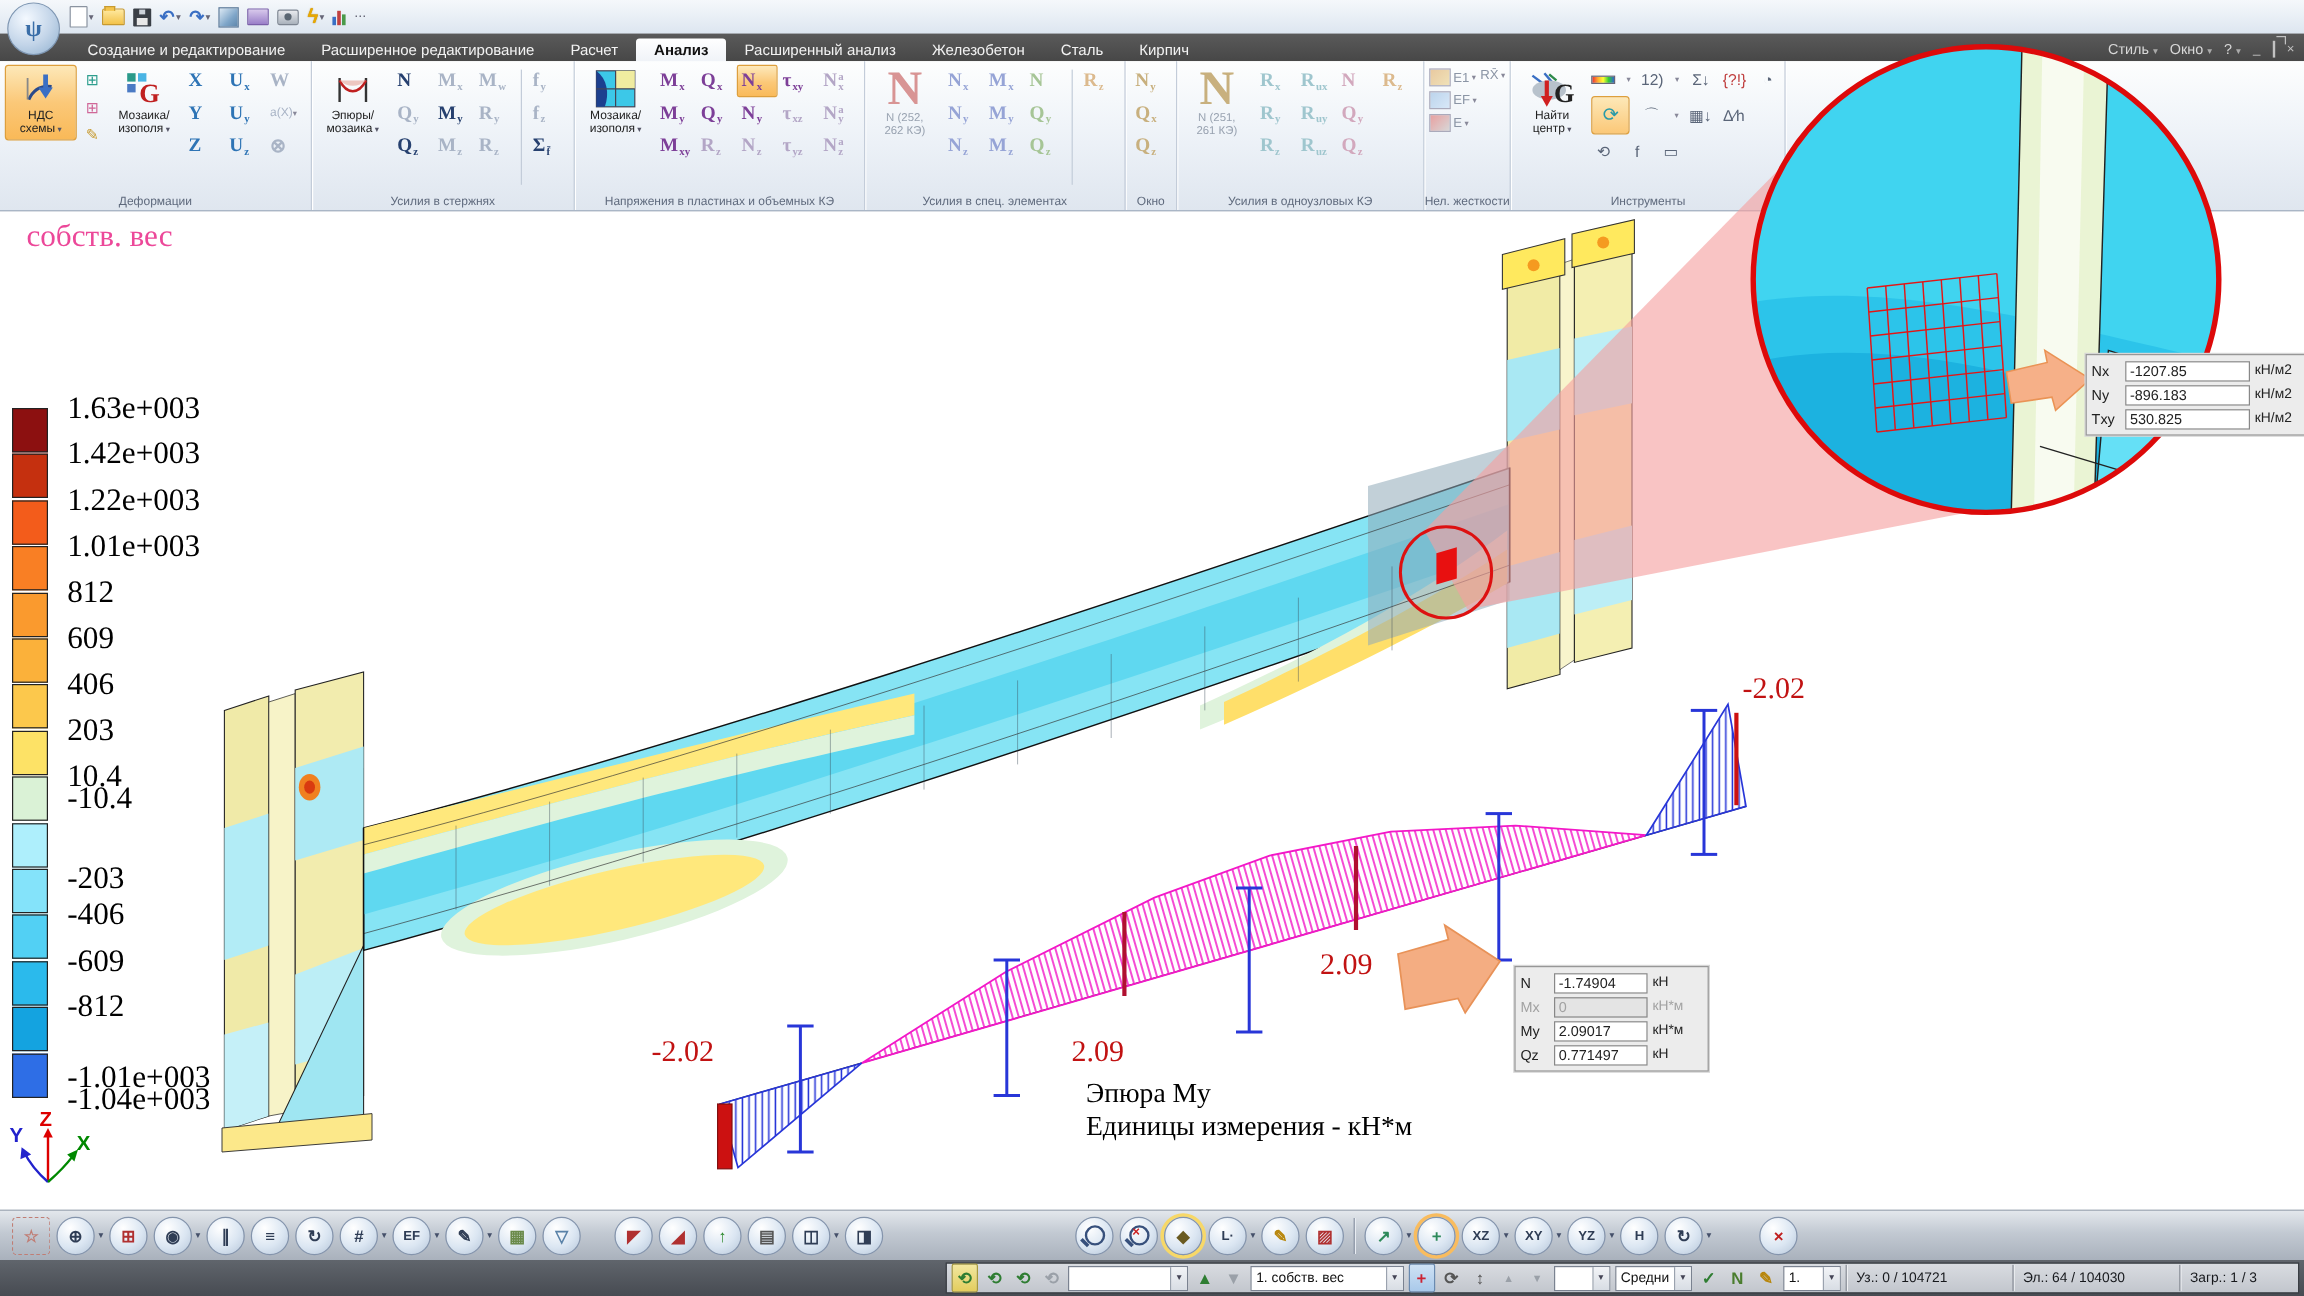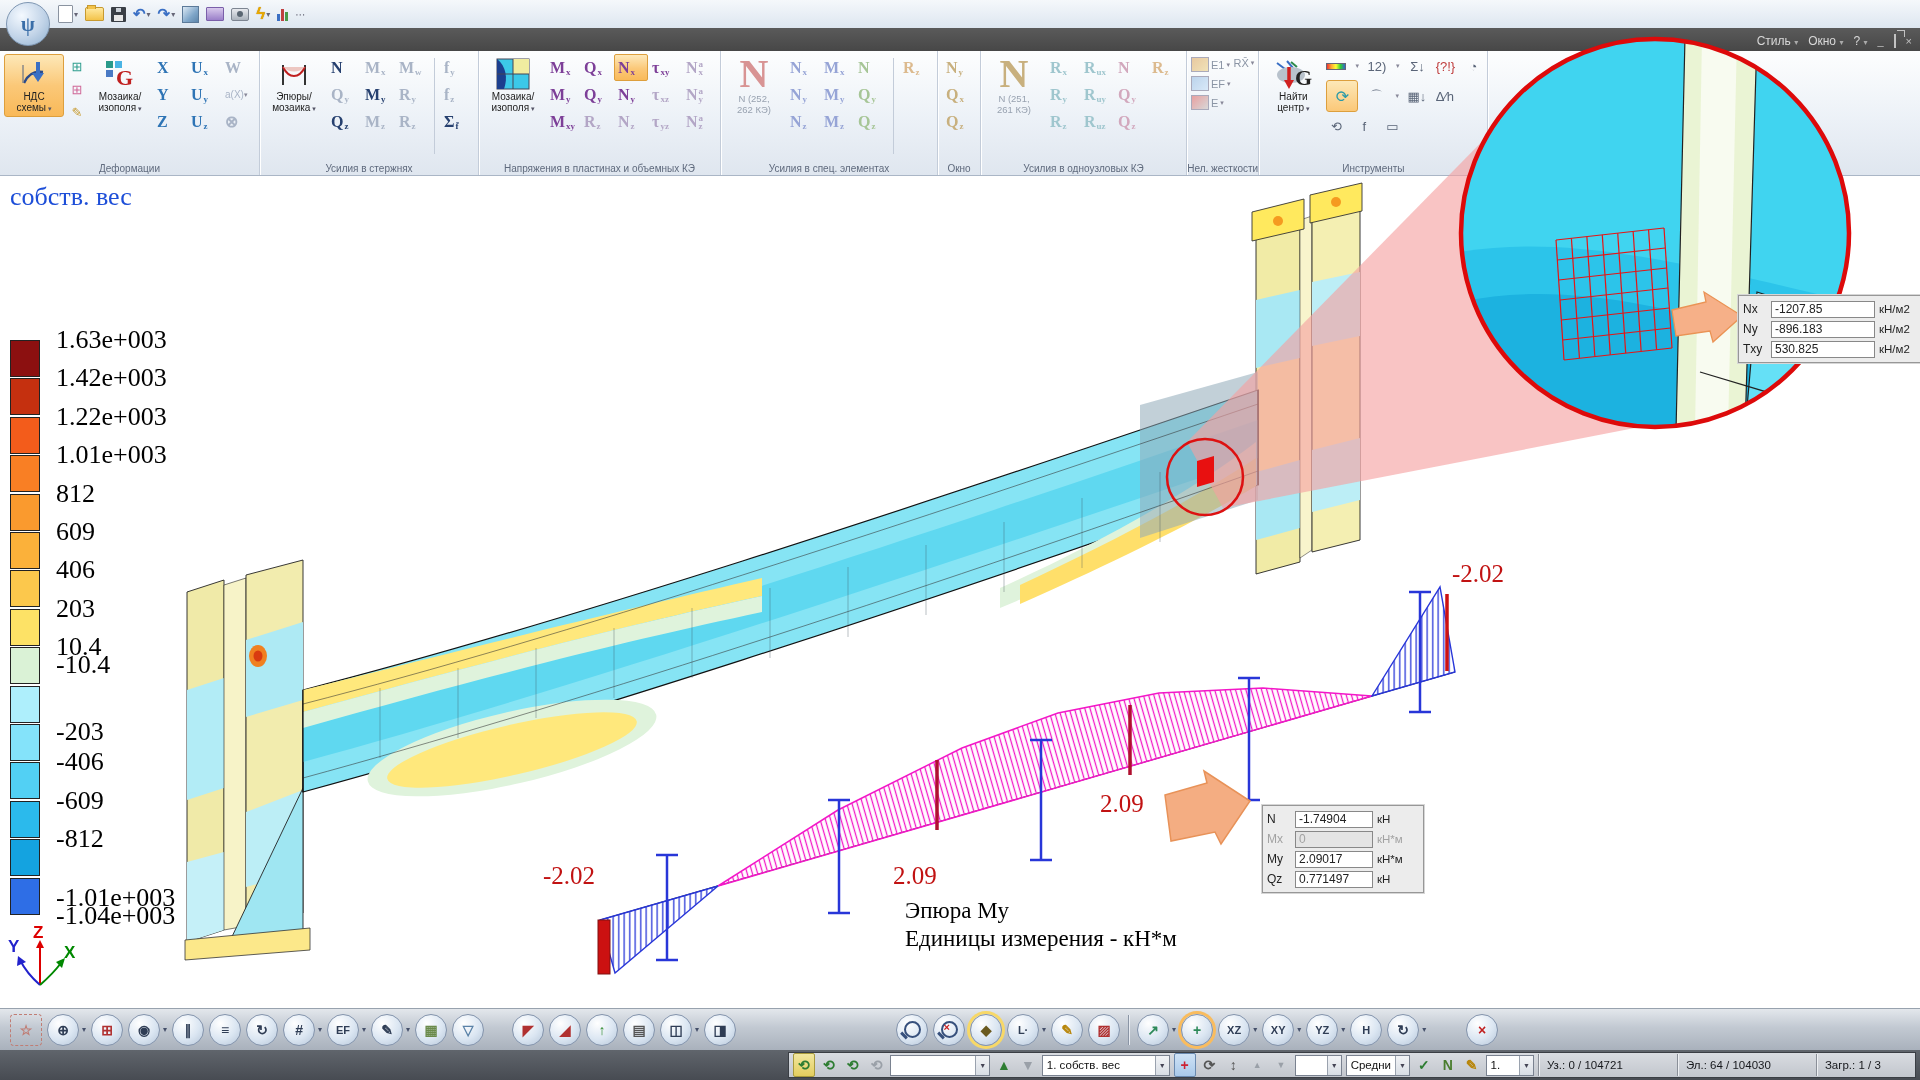--- a/index.html
+++ b/index.html
@@ -71,21 +71,21 @@
   .sqico{width:16px;height:13px;display:inline-block;border:1px solid #aab;}
   .tclust{display:flex;flex-direction:column;gap:4px;padding-top:2px;}
   .tcrow{display:flex;gap:8px;align-items:center;}
   .tci{min-width:20px;height:20px;display:flex;align-items:center;justify-content:center;font-size:13px;color:#5a6578;}
   .tci.hl{background:linear-gradient(#fde8b8,#fbc878);border:1px solid #dd9f3d;border-radius:3px;width:30px;height:30px;color:#2a9aa8;font-size:16px;}
   .cbar{display:inline-block;width:18px;height:5px;background:linear-gradient(90deg,#e33,#fa3,#ff3,#3c3,#36c);border:1px solid #667;}
   
   #canvas{left:0;top:175px;width:1920px;height:833px;background:#fff;z-index:1;
     border-top:1px solid #8a96a6;box-sizing:border-box;}
   .serif{font-family:"Liberation Serif",serif;}
-  #cheader{left:10px;top:181px;font-size:26px;line-height:31px;color:#1d4ed8;z-index:20;}
+  #cheader{left:22px;top:181px;font-size:26px;line-height:31px;color:#ec4899;z-index:20;}
   #legend{left:10px;top:326px;z-index:20;}
   .legsw{position:absolute;left:0;width:30px;height:37px;border:1px solid #222;box-sizing:border-box;}
   .leglab{position:absolute;left:46px;font-size:26px;line-height:28px;color:#000;white-space:nowrap;}
   #epuretext{left:905px;top:897px;font-size:23px;line-height:28px;color:#000;z-index:20;}
   svg{position:absolute;}
   #modelSvg{left:0;top:175px;z-index:10;}
   #insetSvg{left:1100px;top:20px;z-index:60;pointer-events:none;}
   
   .tipbox{background:#ececec;border:1px solid #979797;box-shadow:0 0 0 1px #d6d6d6;padding:3px 4px;z-index:70;}
   .tiprow{display:flex;align-items:center;height:20px;gap:4px;font-size:12px;color:#222;}
@@ -180,20 +180,21 @@
 <div id="wintitle" class="abs">ПК ЛИРА-САПР  2020 R3 x64 - [4-]</div>
 <div id="winbtns" class="abs">
   <span class="wbtn">–</span>
   <span class="wbtn">
       <span class="restbox"></span>
     </span>
   <span class="wbtn">×</span>
 </div>
 
 <div id="tabrow" class="abs">
+  <span id="tabsmount"><span class="rtab">Создание и редактирование</span><span class="rtab">Расширенное редактирование</span><span class="rtab">Расчет</span><span class="rtab active">Анализ</span><span class="rtab">Расширенный анализ</span><span class="rtab">Железобетон</span><span class="rtab">Сталь</span><span class="rtab">Кирпич</span></span>
   <span id="tabright">
     <span><span>Стиль</span> <span class="dd">▾</span></span>
     <span><span>Окно</span> <span class="dd">▾</span></span>
     <span><span>?</span> <span class="dd">▾</span></span>
     <span class="mini">_</span>
     <span class="mini"><span class="restbox mini2"></span></span>
     <span class="mini">×</span>
   </span>
 </div>
 

